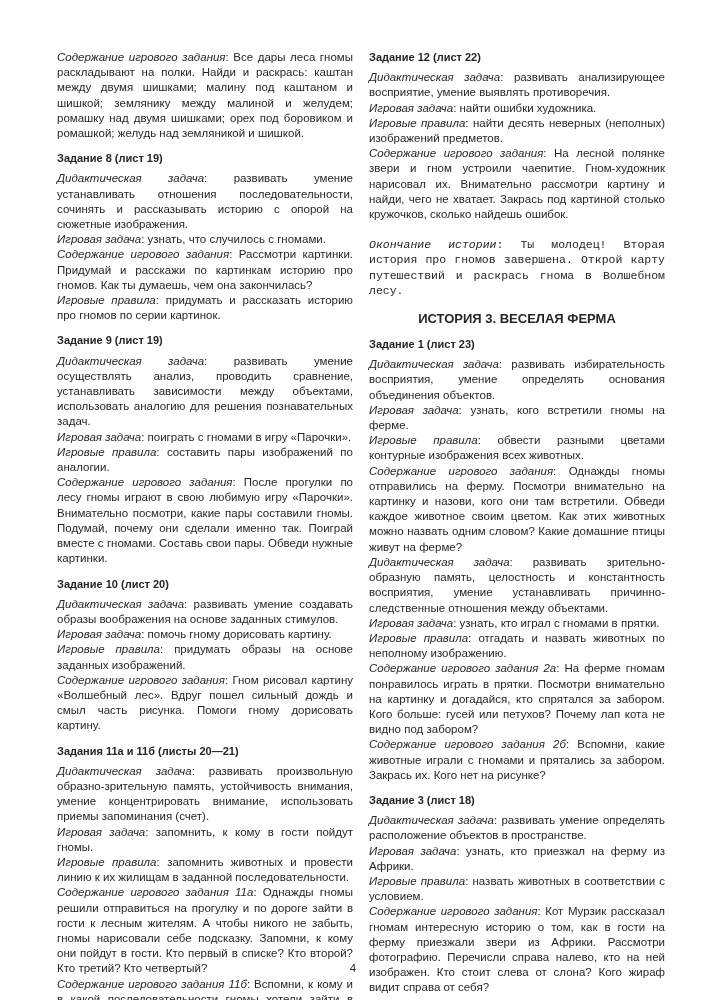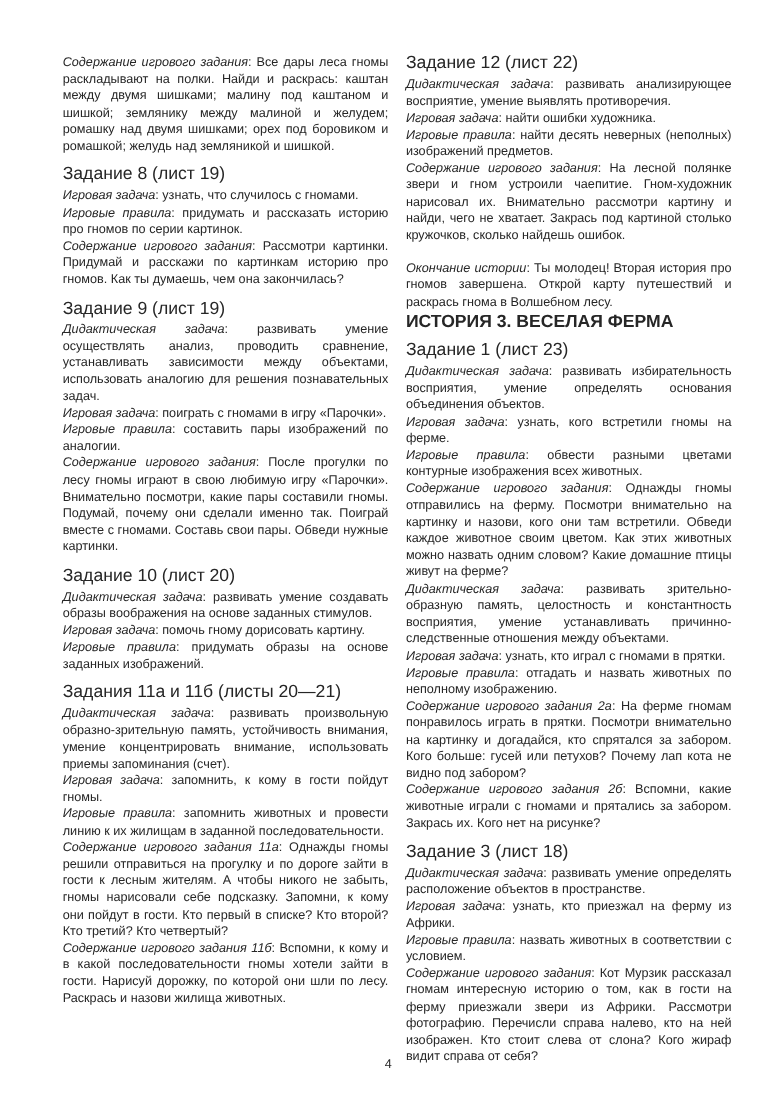--- a/index.html
+++ b/index.html
@@ -35,68 +35,71 @@
     margin: 0;
     font-size: 11.5px;
     line-height: 15.2px;
     text-align: justify;
     hyphens: auto;
   }
   .col p i {
     font-style: italic;
   }
   h3.task-heading {
-    font-size: 16px;
+    font-size: 11px;
     line-height: 15.2px;
-    font-weight: normal;
+    font-weight: bold;
     margin: 10px 0 5px 0;
   }
   h2.section-heading {
-    font-size: 16px;
+    font-size: 13px;
     line-height: 16px;
     font-weight: bold;
-    text-align: left;
-    margin: 2px 0 10px 0;
+    text-align: center;
+    margin: 13px 0 10px 0;
   }
   .col > :first-child {
     margin-top: 0;
   }
   .space-before {
     margin-top: 15px !important;
+    font-family: Liberation Mono, monospace;
   }
   .page-number {
     position: absolute;
     bottom: 26px;
     left: 0;
     width: 706px;
     text-align: center;
     font-size: 11.5px;
     color: #262626;
   }
 </style>
 </head>
 <body>
 
 <div class="page">
   <div class="cols">
     <div class="col">
         <p><i>Содержание игрового задания</i>: Все дары леса гномы раскладывают на полки. Найди и раскрась: каштан между двумя шишками; малину под каштаном и шишкой; землянику между малиной и желудем; ромашку над двумя шишками; орех под боровиком и ромашкой; желудь над земляникой и шишкой.</p>
         <h3 class="task-heading">Задание 8 (лист 19)</h3>
+        <p><i>Дидактическая задача</i>: развивать умение устанавливать отношения последовательности, сочинять и рассказывать историю с опорой на сюжетные изображения.</p>
         <p><i>Игровая задача</i>: узнать, что случилось с гномами.</p>
+        <p><i>Содержание игрового задания</i>: Рассмотри картинки. Придумай и расскажи по картинкам историю про гномов. Как ты думаешь, чем она закончилась?</p>
         <p><i>Игровые правила</i>: придумать и рассказать историю про гномов по серии картинок.</p>
-        <p><i>Содержание игрового задания</i>: Рассмотри картинки. Придумай и расскажи по картинкам историю про гномов. Как ты думаешь, чем она закончилась?</p>
         <h3 class="task-heading">Задание 9 (лист 19)</h3>
         <p><i>Дидактическая задача</i>: развивать умение осуществлять анализ, проводить сравнение, устанавливать зависимости между объектами, использовать аналогию для решения познавательных задач.</p>
         <p><i>Игровая задача</i>: поиграть с гномами в игру «Парочки».</p>
         <p><i>Игровые правила</i>: составить пары изображений по аналогии.</p>
         <p><i>Содержание игрового задания</i>: После прогулки по лесу гномы играют в свою любимую игру «Парочки». Внимательно посмотри, какие пары составили гномы. Подумай, почему они сделали именно так. Поиграй вместе с гномами. Составь свои пары. Обведи нужные картинки.</p>
         <h3 class="task-heading">Задание 10 (лист 20)</h3>
         <p><i>Дидактическая задача</i>: развивать умение создавать образы воображения на основе заданных стимулов.</p>
         <p><i>Игровая задача</i>: помочь гному дорисовать картину.</p>
         <p><i>Игровые правила</i>: придумать образы на основе заданных изображений.</p>
+        <p><i>Содержание игрового задания</i>: Гном рисовал картину «Волшебный лес». Вдруг пошел сильный дождь и смыл часть рисунка. Помоги гному дорисовать картину.</p>
         <h3 class="task-heading">Задания 11а и 11б (листы 20—21)</h3>
         <p><i>Дидактическая задача</i>: развивать произвольную образно-зрительную память, устойчивость внимания, умение концентрировать внимание, использовать приемы запоминания (счет).</p>
         <p><i>Игровая задача</i>: запомнить, к кому в гости пойдут гномы.</p>
         <p><i>Игровые правила</i>: запомнить животных и провести линию к их жилищам в заданной последовательности.</p>
         <p><i>Содержание игрового задания 11а</i>: Однажды гномы решили отправиться на прогулку и по дороге зайти в гости к лесным жителям. А чтобы никого не забыть, гномы нарисовали себе подсказку. Запомни, к кому они пойдут в гости. Кто первый в списке? Кто второй? Кто третий? Кто четвертый?</p>
         <p><i>Содержание игрового задания 11б</i>: Вспомни, к кому и в какой последовательности гномы хотели зайти в гости. Нарисуй дорожку, по которой они шли по лесу. Раскрась и назови жилища животных.</p>
       </div>
     <div class="col">
         <h3 class="task-heading">Задание 12 (лист 22)</h3>
         <p><i>Дидактическая задача</i>: развивать анализирующее восприятие, умение выявлять противоречия.</p>

